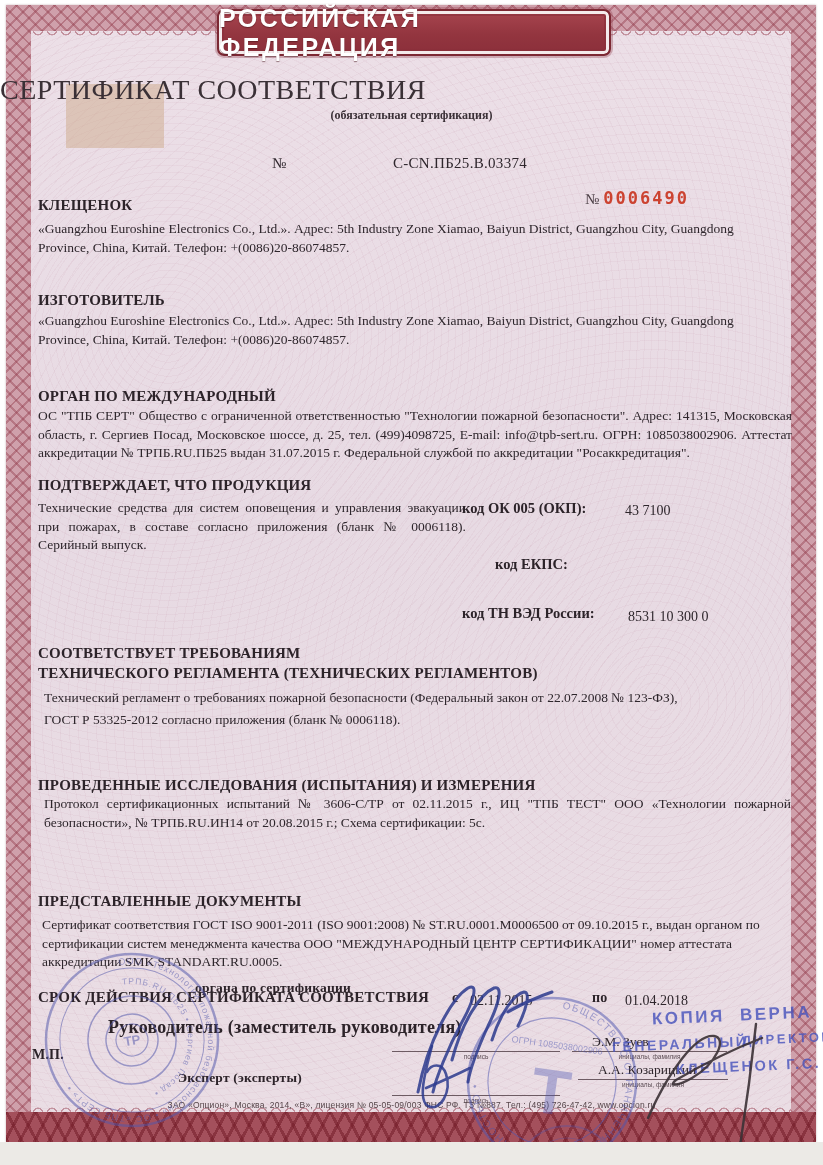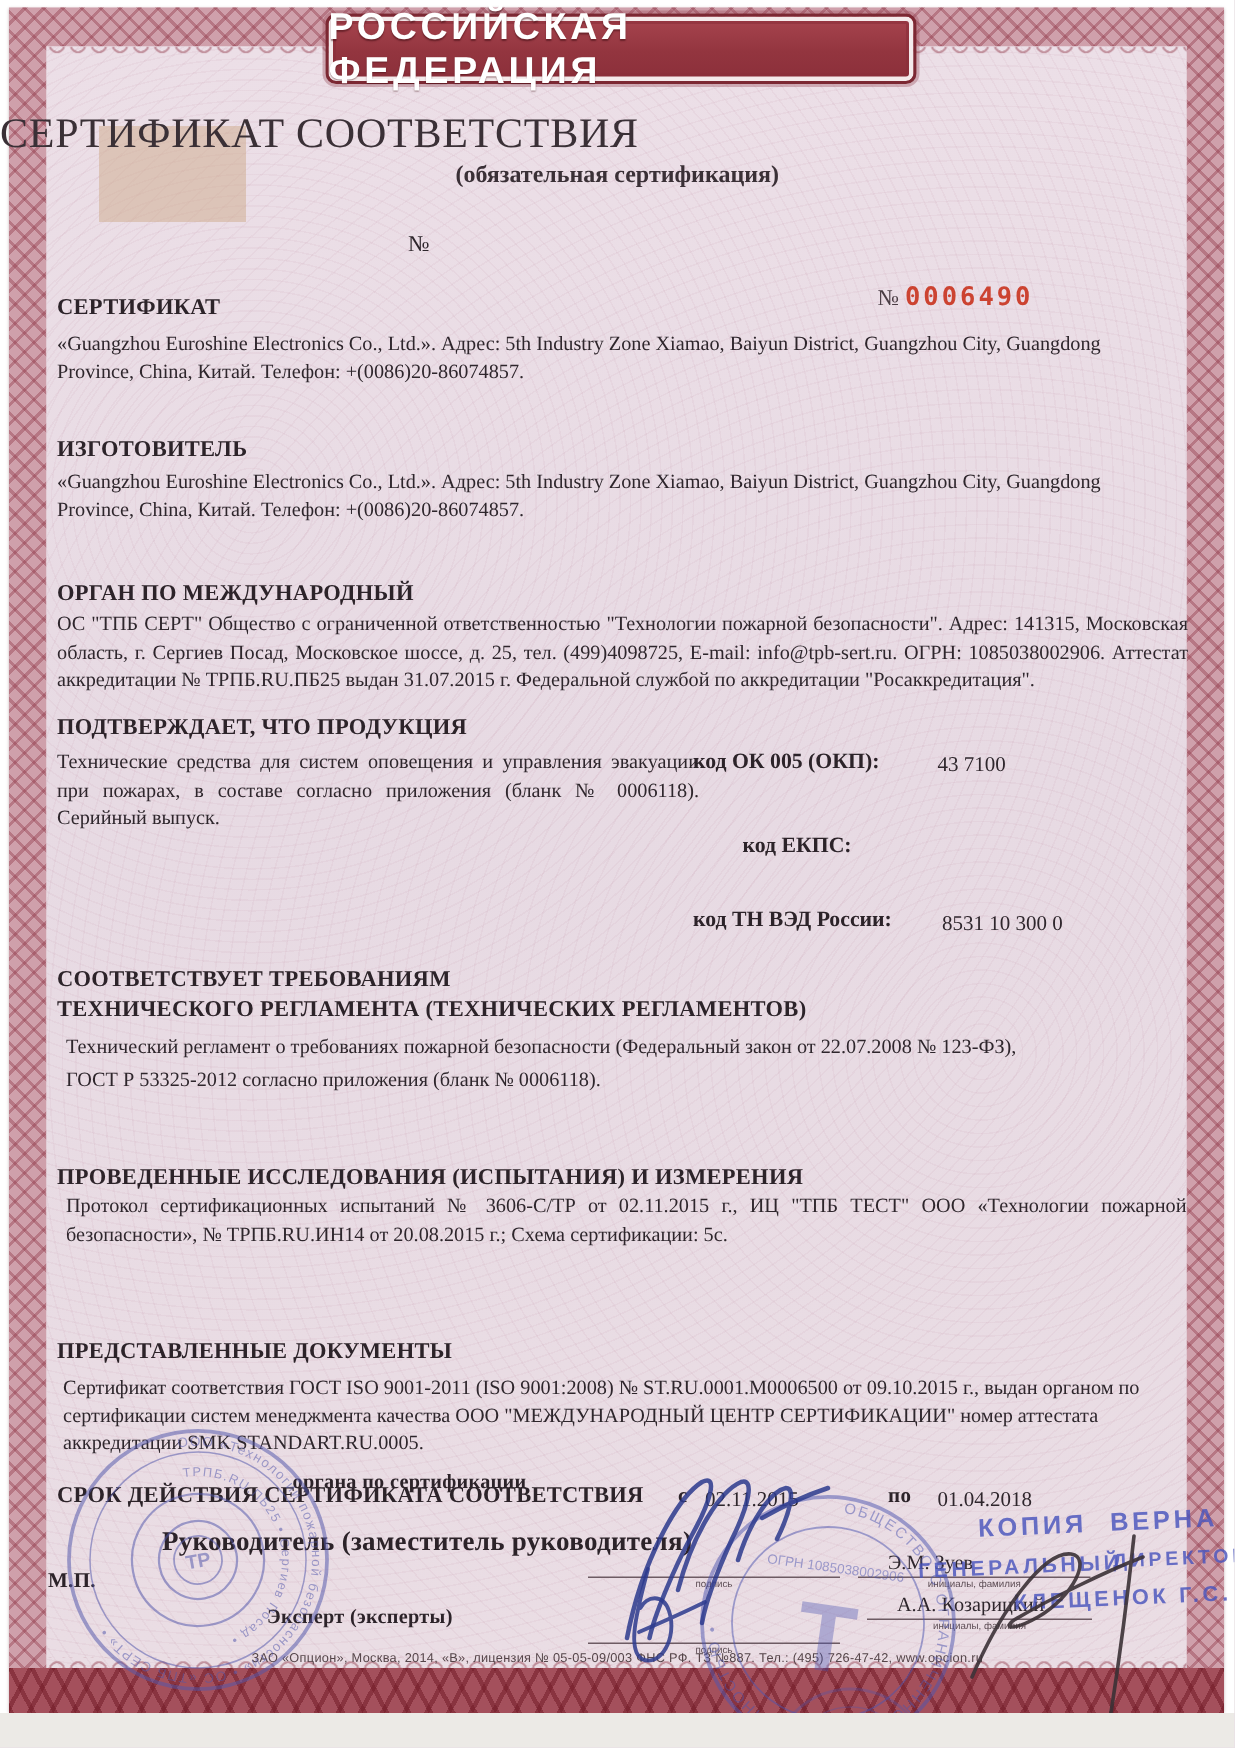--- a/index.html
+++ b/index.html
@@ -33,21 +33,21 @@
   .shadow-line{position:absolute;left:0;right:0;top:1150px;height:3px;background:linear-gradient(90deg,#8f9598,#787f83 30%,#8a9093 70%,#9aa0a3);opacity:.8;}
 
   .abs{position:absolute;}
   .banner{display:flex;align-items:center;justify-content:center;
     background:linear-gradient(180deg,#a8454f 0%,#93353f 55%,#8b2f3a 100%);
     border:2px solid #7c2833;border-radius:7px;
     box-shadow:inset 0 0 0 3px rgba(255,255,255,.9), inset 0 0 0 5px rgba(139,47,58,.6), 0 0 0 2px rgba(150,70,82,.35);}
   .banner span{color:#fff;font-family:"Liberation Sans",sans-serif;font-weight:bold;font-size:25px;letter-spacing:2.5px;text-shadow:0 1px 1px rgba(60,10,15,.5);}
 
   .title{width:100%;text-align:left;font-size:28px;color:#3a3036;letter-spacing:.5px;}
-  .subtitle{width:100%;text-align:center;font-size:16px;font-weight:bold;color:#3a3036;}
+  .subtitle{width:100%;text-align:center;font-size:12px;font-weight:bold;color:#3a3036;}
   .h{font-weight:bold;font-size:15px;color:#2c2329;letter-spacing:.2px;}
   .t{font-size:13.5px;color:#2e262c;line-height:1.38;}
   .just{text-align:justify;}
   .code-label{font-weight:bold;font-size:14.5px;color:#2c2329;}
   .code-value{font-size:14px;color:#2e262c;}
   .tiny{font-size:6.5px;color:#5c4c54;text-align:center;font-family:"Liberation Sans",sans-serif;}
   .sig-line{border-top:1px solid #6d5b63;height:0;}
   .serial{font-family:"DejaVu Sans Mono",monospace;font-weight:bold;font-size:17px;color:#cc4331;letter-spacing:2px;}
   .serial-no{font-size:15px;color:#4a3d44;font-weight:normal;letter-spacing:0;font-family:"Liberation Serif",serif;margin-right:4px;}
   .watermark{background:rgba(206,170,138,.5);filter:blur(.4px);}
@@ -69,24 +69,25 @@
 
   <div class="abs watermark" style="left:66px;top:84px;width:98px;height:64px;"></div>
 
   <div class="abs banner" style="left:217px;top:9px;width:390px;height:43px;">
     <span>РОССИЙСКАЯ ФЕДЕРАЦИЯ</span>
   </div>
   <div class="abs title" style="top:74px;">СЕРТИФИКАТ СООТВЕТСТВИЯ</div>
   <div class="abs subtitle" style="top:108px;">(обязательная сертификация)</div>
 
   <div class="abs t" style="left:272px;top:153px;font-size:15px;">№</div>
+  <div class="abs t" style="left:340px;top:153px;width:240px;text-align:center;font-size:15px;letter-spacing:.3px;">С-CN.ПБ25.В.03374</div>
 
   <div class="abs serial" style="left:585px;top:188px;"><span class="serial-no">№</span><span>0006490</span></div>
 
-  <div class="abs h" style="left:38px;top:197px;">СЕРТИФИКАТ</div>
+  <div class="abs h" style="left:38px;top:197px;">КЛЕЩЕНОК</div>
   <div class="abs t" style="left:38px;top:220px;width:698px;">«Guangzhou Euroshine Electronics Co., Ltd.». Адрес: 5th Industry Zone Xiamao, Baiyun District, Guangzhou City, Guangdong Province, China, Китай. Телефон: +(0086)20-86074857.</div>
 
   <div class="abs h" style="left:38px;top:292px;">ИЗГОТОВИТЕЛЬ</div>
   <div class="abs t" style="left:38px;top:312px;width:698px;">«Guangzhou Euroshine Electronics Co., Ltd.». Адрес: 5th Industry Zone Xiamao, Baiyun District, Guangzhou City, Guangdong Province, China, Китай. Телефон: +(0086)20-86074857.</div>
 
   <div class="abs h" style="left:38px;top:388px;">ОРГАН ПО МЕЖДУНАРОДНЫЙ</div>
   <div class="abs t just" style="left:38px;top:407px;width:754px;">ОС "ТПБ СЕРТ" Общество с ограниченной ответственностью "Технологии пожарной безопасности". Адрес: 141315, Московская область, г. Сергиев Посад, Московское шоссе, д. 25, тел. (499)4098725, E-mail: info@tpb-sert.ru. ОГРН: 1085038002906. Аттестат аккредитации № ТРПБ.RU.ПБ25 выдан 31.07.2015 г. Федеральной службой по аккредитации "Росаккредитация".</div>
 
   <div class="abs h" style="left:38px;top:477px;">ПОДТВЕРЖДАЕТ, ЧТО ПРОДУКЦИЯ</div>
   <div class="abs t just" style="left:38px;top:499px;width:428px;">Технические средства для систем оповещения и управления эвакуации при пожарах, в составе согласно приложения (бланк № 0006118). Серийный выпуск.</div>

